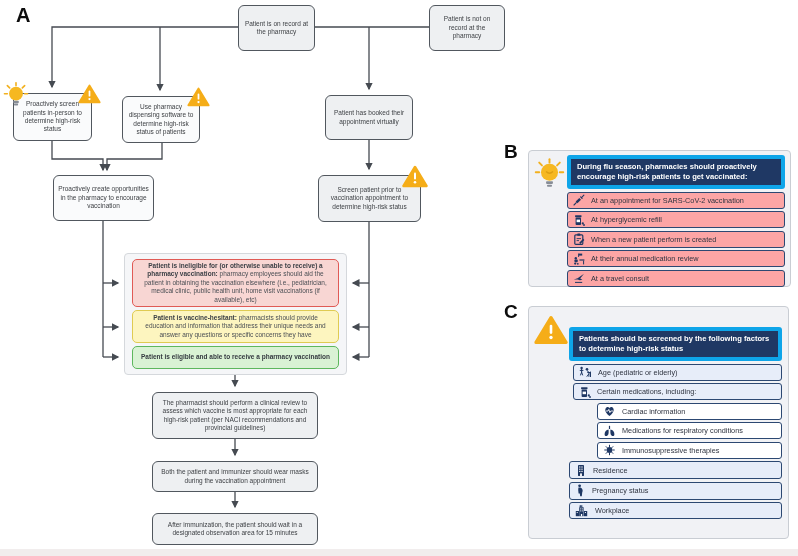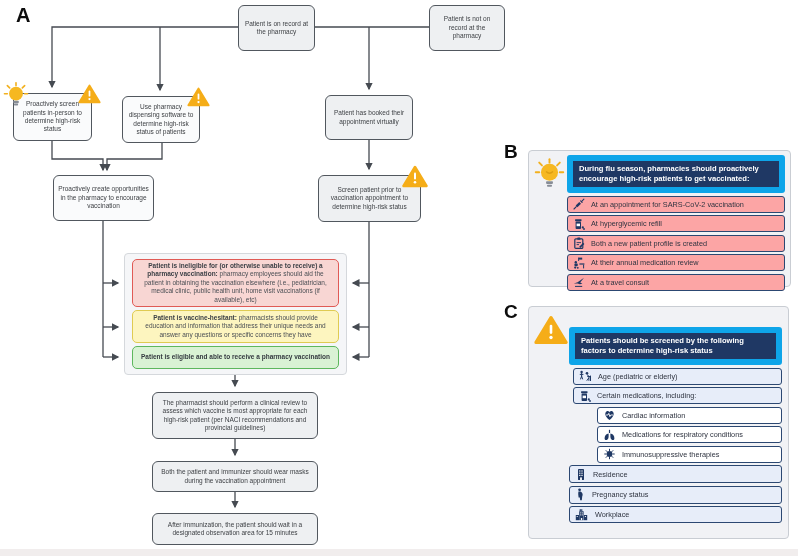--- a/index.html
+++ b/index.html
@@ -41,21 +41,21 @@
 
   
   .sidepanel{position:absolute;box-sizing:border-box;background:#f1f2f5;
              border:1px solid #c9cdd3;border-radius:4px;}
   #panelB{left:528px;top:150px;width:263px;height:137px;}
   #panelC{left:528px;top:306px;width:261px;height:233px;}
   .side-ic{position:absolute;}
   .side-content{position:absolute;display:flex;flex-direction:column;gap:2.5px;}
   #contentB{left:38px;top:4px;right:5px;}
   #contentC{left:40px;top:20px;right:6px;}
-  .hdr{background:#1f3864;border:6px solid #0ea5e9;border-radius:3px;color:#ffffff;
+  .hdr{background:#1f3864;border:4px solid #0ea5e9;border-radius:3px;color:#ffffff;
        font-weight:bold;font-size:7.6px;line-height:1.32;padding:3px 6px;}
   .row{box-sizing:border-box;border:1px solid #2c4872;border-radius:3px;
        display:flex;align-items:center;gap:6px;padding:1.5px 5px;min-height:17px;
        font-size:7.3px;color:#2f3440;background:#fca5a5;}
   .row .ic{flex:0 0 auto;}
   .crow{background:#e7edf9;}
   .lvl1{margin-left:4px;}
   .lvl0{margin-left:0;}
   .sub{background:#ffffff;margin-left:28px;}
   .sub.tall .lbl{text-align:center;width:100%;}
@@ -185,21 +185,21 @@
         </svg>
         <span class="lbl">At hyperglycemic refill</span>
       </div>
       <div class="row">
         <svg class="ic" width="12" height="12" viewBox="0 0 12 12">
           <rect x="1.8" y="1.8" width="8" height="9.6" rx="1" fill="none" stroke="#1f3864" stroke-width="1.2"></rect>
           <rect x="4.3" y="0.6" width="3" height="2.2" rx="0.5" fill="#1f3864"></rect>
           <path d="M3.6 5.6 H8 M3.6 7.6 H6" stroke="#1f3864" stroke-width="0.9"></path>
           <path d="M6.2 9.8 L10.2 5.8 L11.4 7 L7.4 11 Z" fill="#1f3864"></path>
         </svg>
-        <span class="lbl">Both a new patient profile is created</span>
+        <span class="lbl">When a new patient perform is created</span>
       </div>
       <div class="row">
         <svg class="ic" width="12" height="12" viewBox="0 0 12 12">
           <path d="M5.6 0.6 V4" stroke="#1f3864" stroke-width="0.9"></path>
           <rect x="5.6" y="0.6" width="3.6" height="2" fill="#1f3864"></rect>
           <circle cx="2.8" cy="5.2" r="1.2" fill="#1f3864"></circle>
           <rect x="1.5" y="6.6" width="3.2" height="2.6" rx="0.6" fill="#1f3864"></rect>
           <circle cx="2.2" cy="10.6" r="1.1" fill="#1f3864"></circle>
           <circle cx="4.8" cy="10.8" r="0.9" fill="#1f3864"></circle>
           <rect x="6.4" y="6.4" width="5" height="1.2" fill="#1f3864"></rect>

